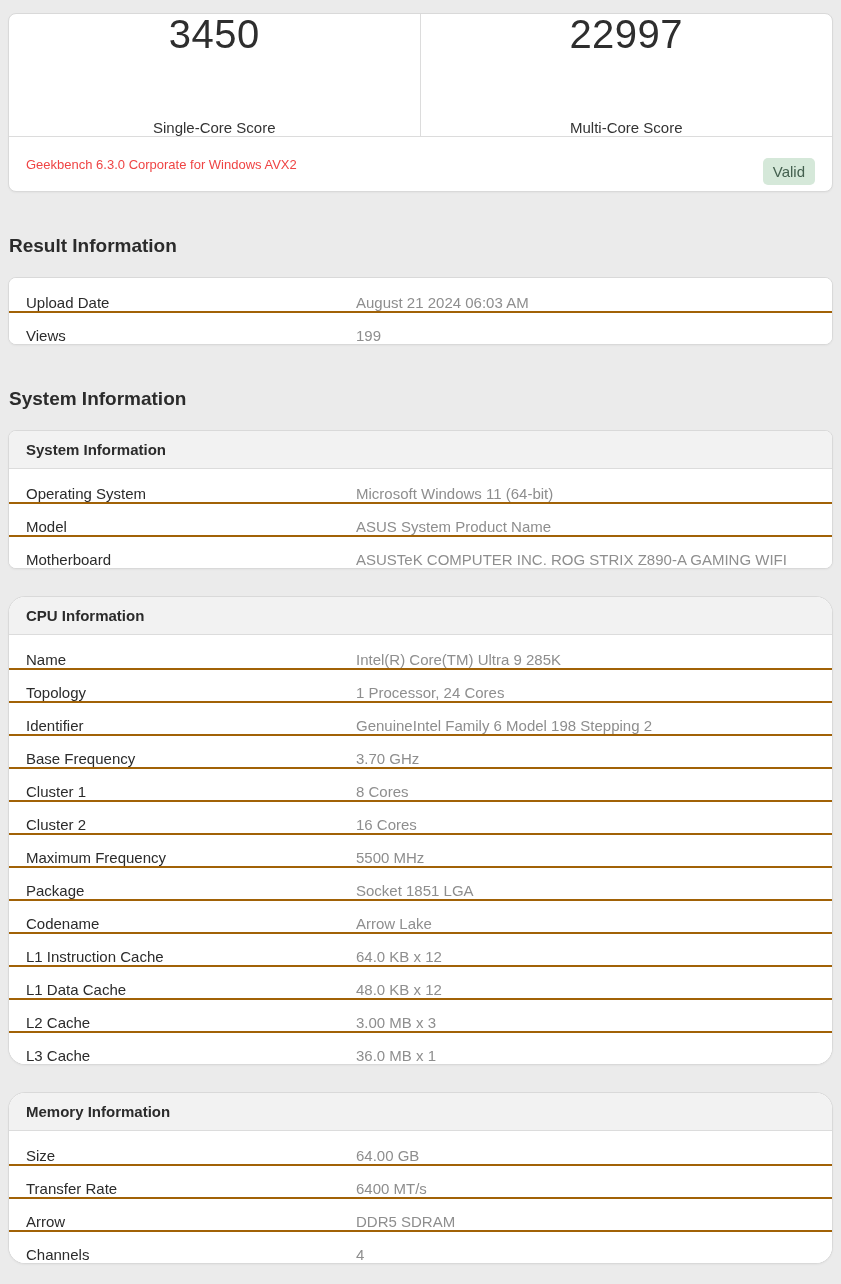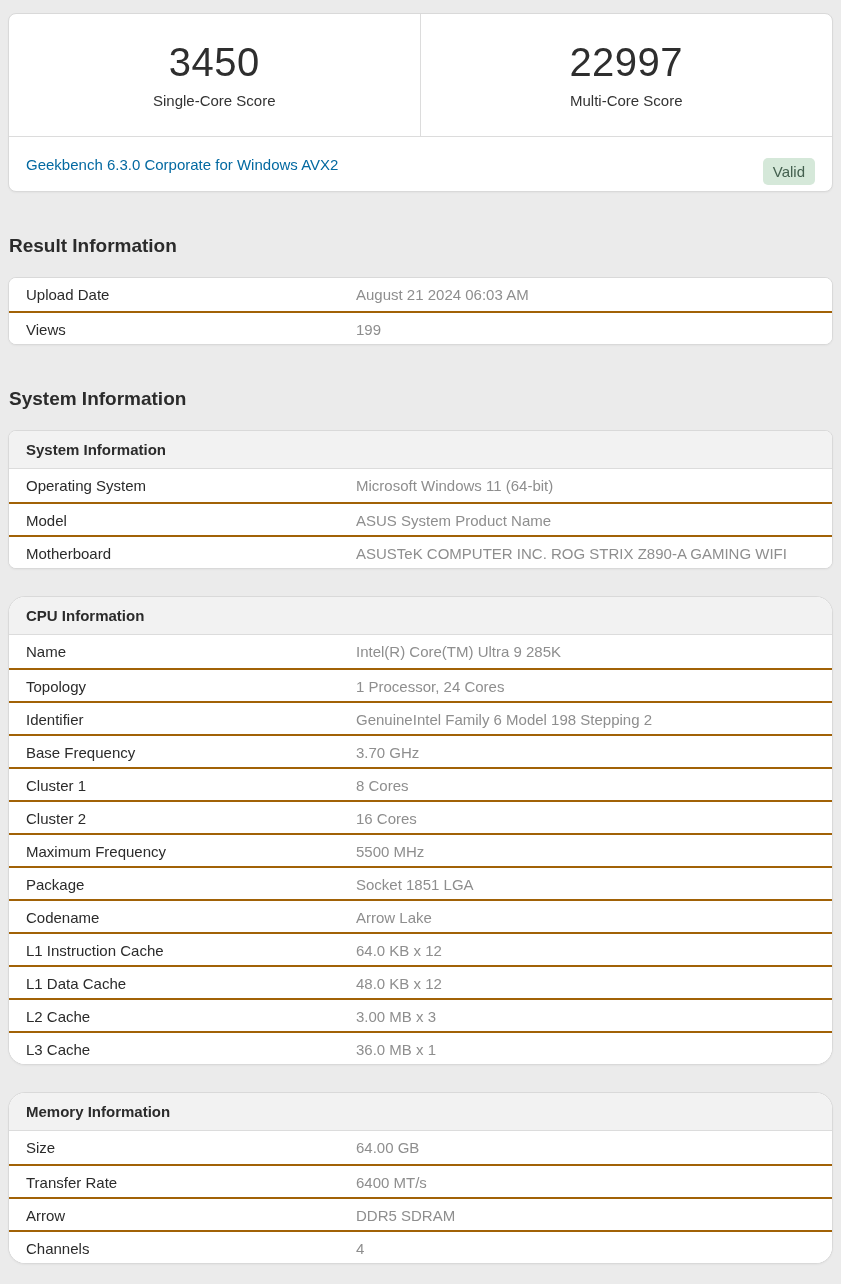--- a/index.html
+++ b/index.html
@@ -25,21 +25,21 @@
   
   .score-section {
     display: flex;
     height: 122px;
   }
   .score-cell {
     flex: 1 1 50%;
     display: flex;
     flex-direction: column;
     align-items: center;
-    justify-content: center;
+    justify-content: space-between;
     gap: 10px;
   }
   .score-cell.left { border-right: 1px solid #dcdcdc; }
   .score-number {
     font-size: 40px;
     line-height: 1;
     color: #2e2e2e;
     letter-spacing: 0.5px;
   }
   .score-label {
@@ -47,21 +47,21 @@
     color: #333333;
   }
   .version-row {
     border-top: 1px solid #dcdcdc;
     height: 55px;
     display: flex;
     align-items: center;
     justify-content: space-between;
     padding: 0 17px;
   }
-  .version-text { font-size: 15px; color: #0369a1; }
+  .version-text { font-size: 13px; color: #ef4444; }
   .valid-badge {
     font-size: 15px;
     padding: 5px 10px;
     border-radius: 5px;
     margin-top: 15px;
   }
   
   .section-heading {
     font-size: 19px;
     font-weight: bold;
@@ -77,23 +77,23 @@
     height: 38px;
     display: flex;
     align-items: center;
     padding: 0 17px;
     font-size: 15px;
     font-weight: bold;
     color: #2b2b2b;
   }
   .info-row {
     display: flex;
-    align-items: flex-start;
+    align-items: flex-end;
     height: 33px;
-    padding: 8px 17px;
+    padding: 0 17px;
     font-size: 15px;
     background: #ffffff;
   }
   .info-row + .info-row { border-top: 2px solid #a16207; }
   .row-label {
     width: 330px;
     flex: 0 0 330px;
     color: #2b2b2b;
   }
   .row-value {

